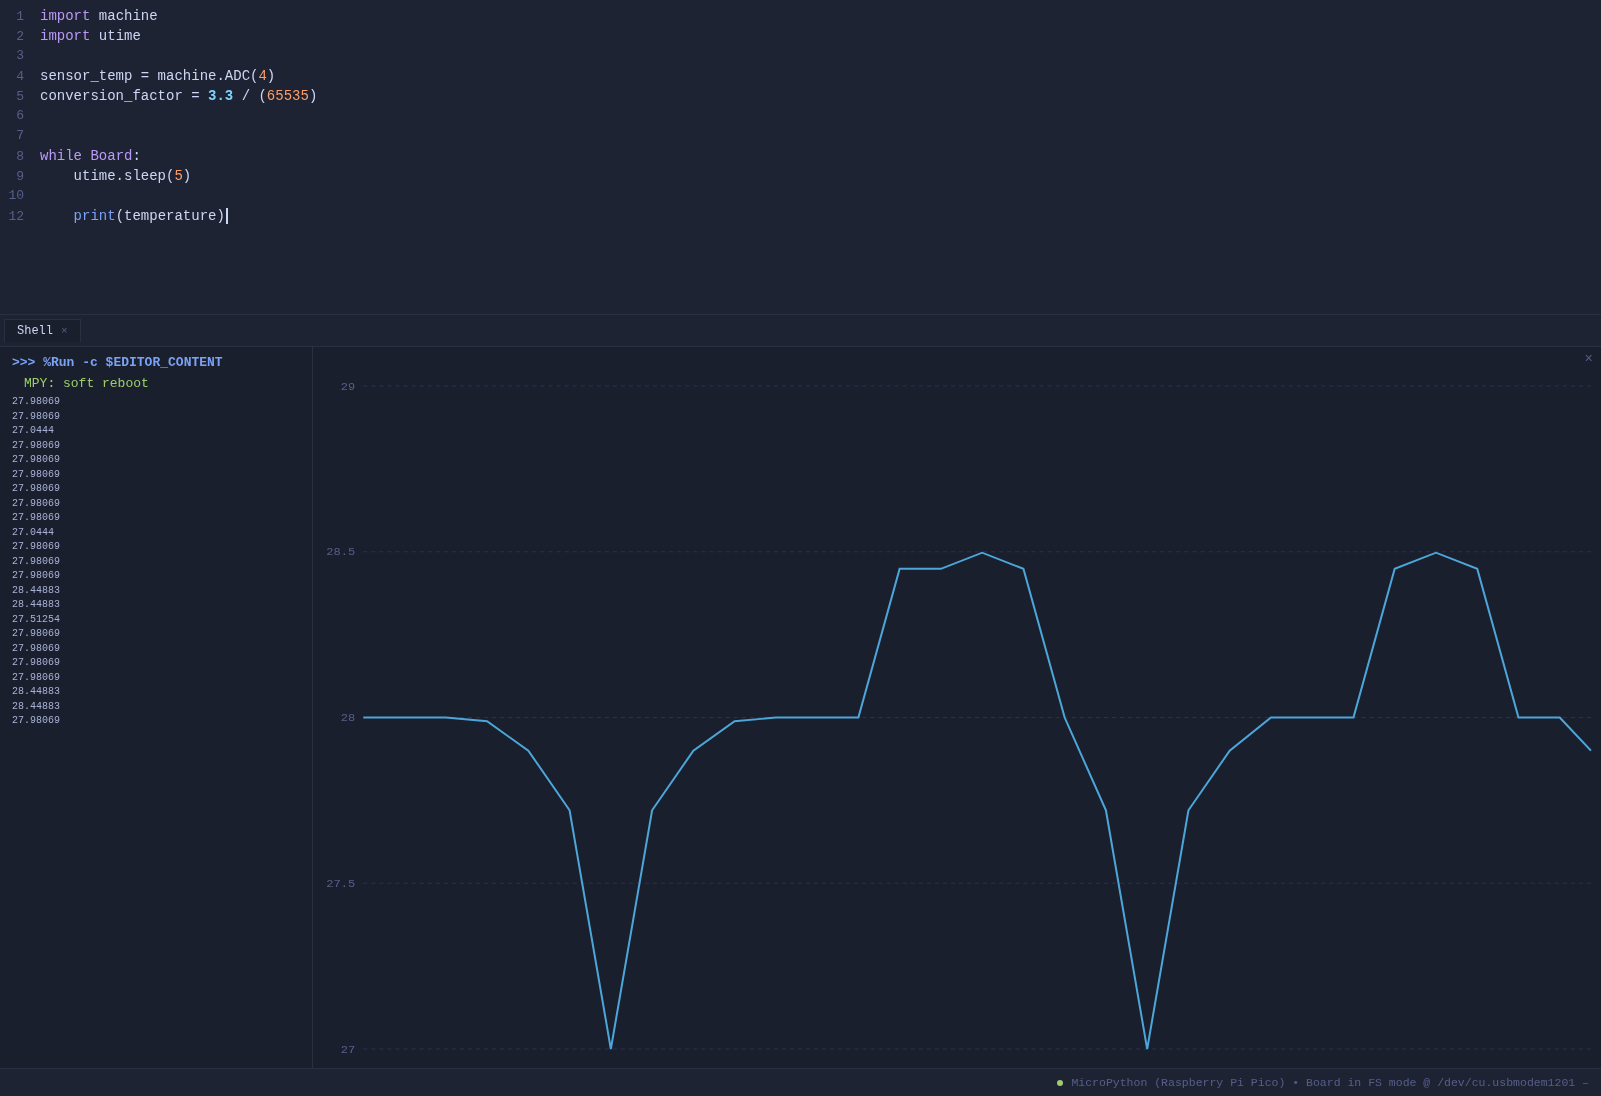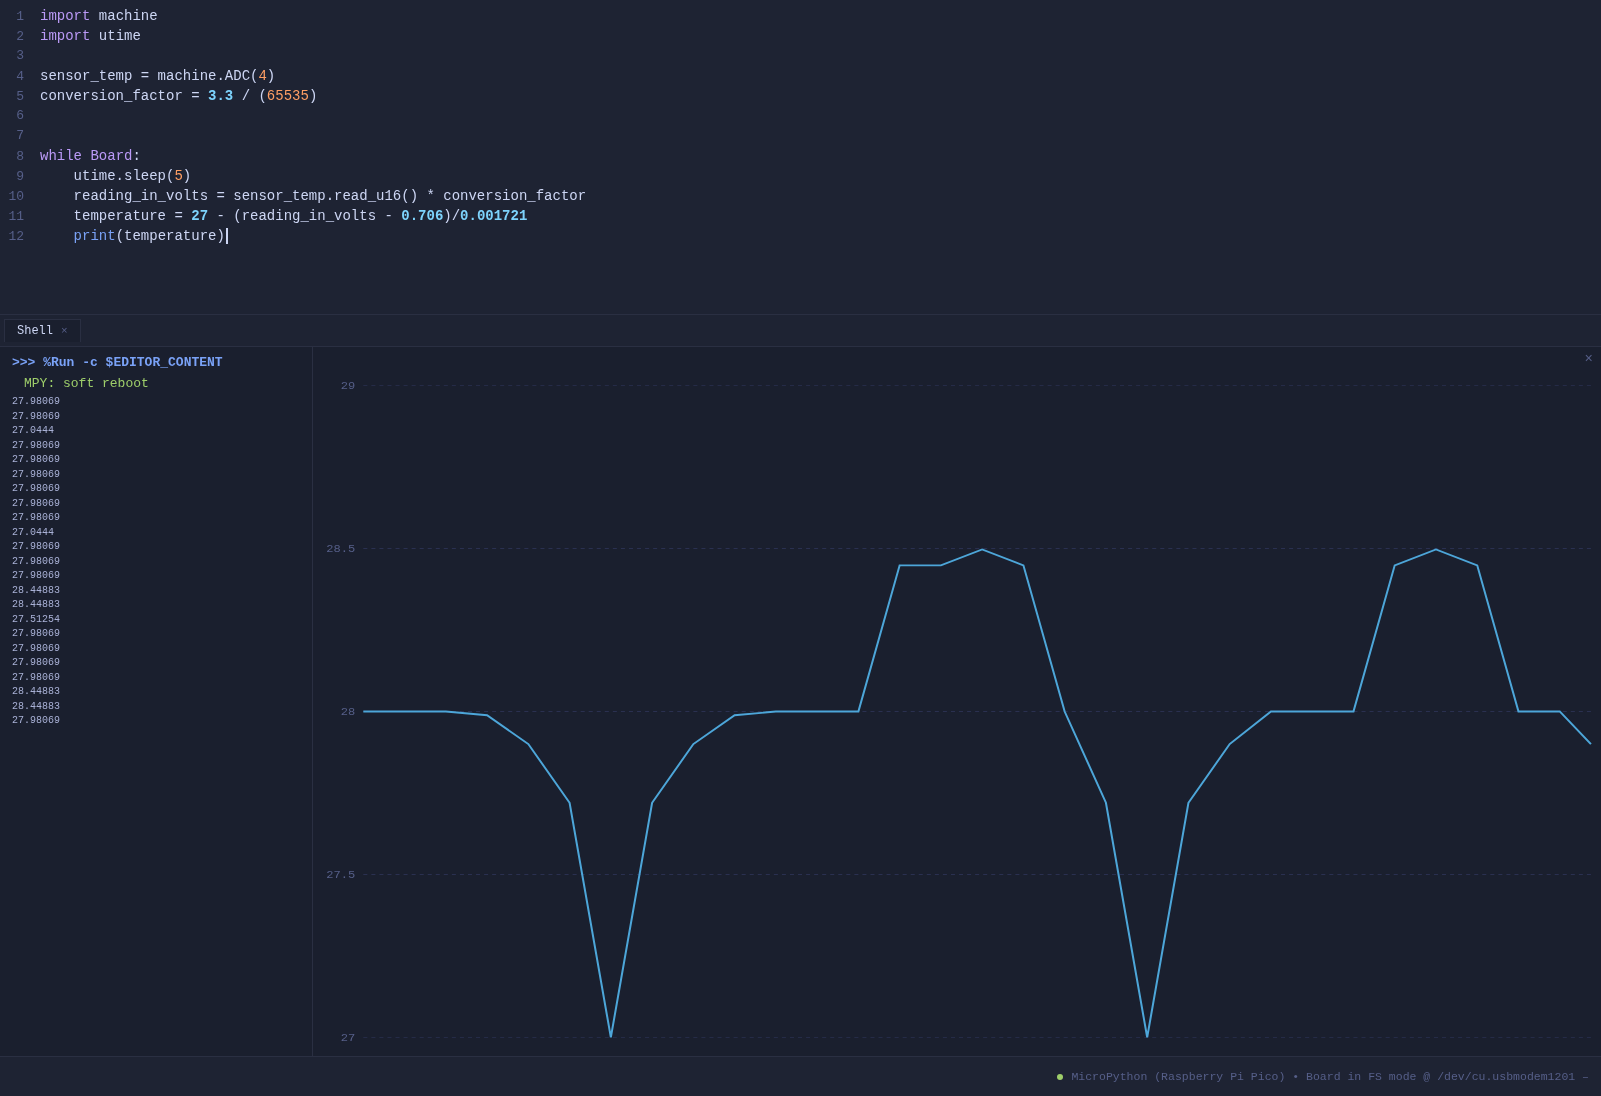--- a/index.html
+++ b/index.html
@@ -145,21 +145,21 @@
     .chart-inner {
       position: absolute;
       top: 20px;
       left: 0;
       right: 0;
       bottom: 0;
     }
 
     
     .status-bar {
-      height: 40px;
+      height: 28px;
       background: #1e2333;
       border-top: 1px solid #2a2f42;
       display: flex;
       align-items: center;
       justify-content: flex-end;
       padding: 0 12px;
       font-size: 11.5px;
       color: #565f89;
       flex-shrink: 0;
     }
@@ -212,25 +212,20 @@
   <div class="code-line">
     <span class="line-number">8</span>
     <span class="code-content"><span class="kw">while</span> <span class="kw">Board</span>:</span>
   </div>
   <div class="code-line">
     <span class="line-number">9</span>
     <span class="code-content">    utime.sleep(<span class="num">5</span>)</span>
   </div>
   <div class="code-line">
     <span class="line-number">10</span>
-    <span class="code-content">    reading_in_volts = sensor_temp.read_u16() * conversion_factor</span>
-  </div>
-  <div class="code-line">
-    <span class="line-number">11</span>
-    <span class="code-content">    temperature = <span class="bold-num">27</span> - (reading_in_volts - <span class="bold-num">0.706</span>)/<span class="bold-num">0.001721</span></span>
   </div>
   <div class="code-line">
     <span class="line-number">12</span>
     <span class="code-content">    <span class="builtin">print</span>(temperature)<span style="border-left:2px solid #cdd6f4; margin-left:1px;">&nbsp;</span></span>
   </div>
 </div>
 
 <div class="shell-panel">
   <div class="shell-tab-bar">
     <div class="shell-tab">

